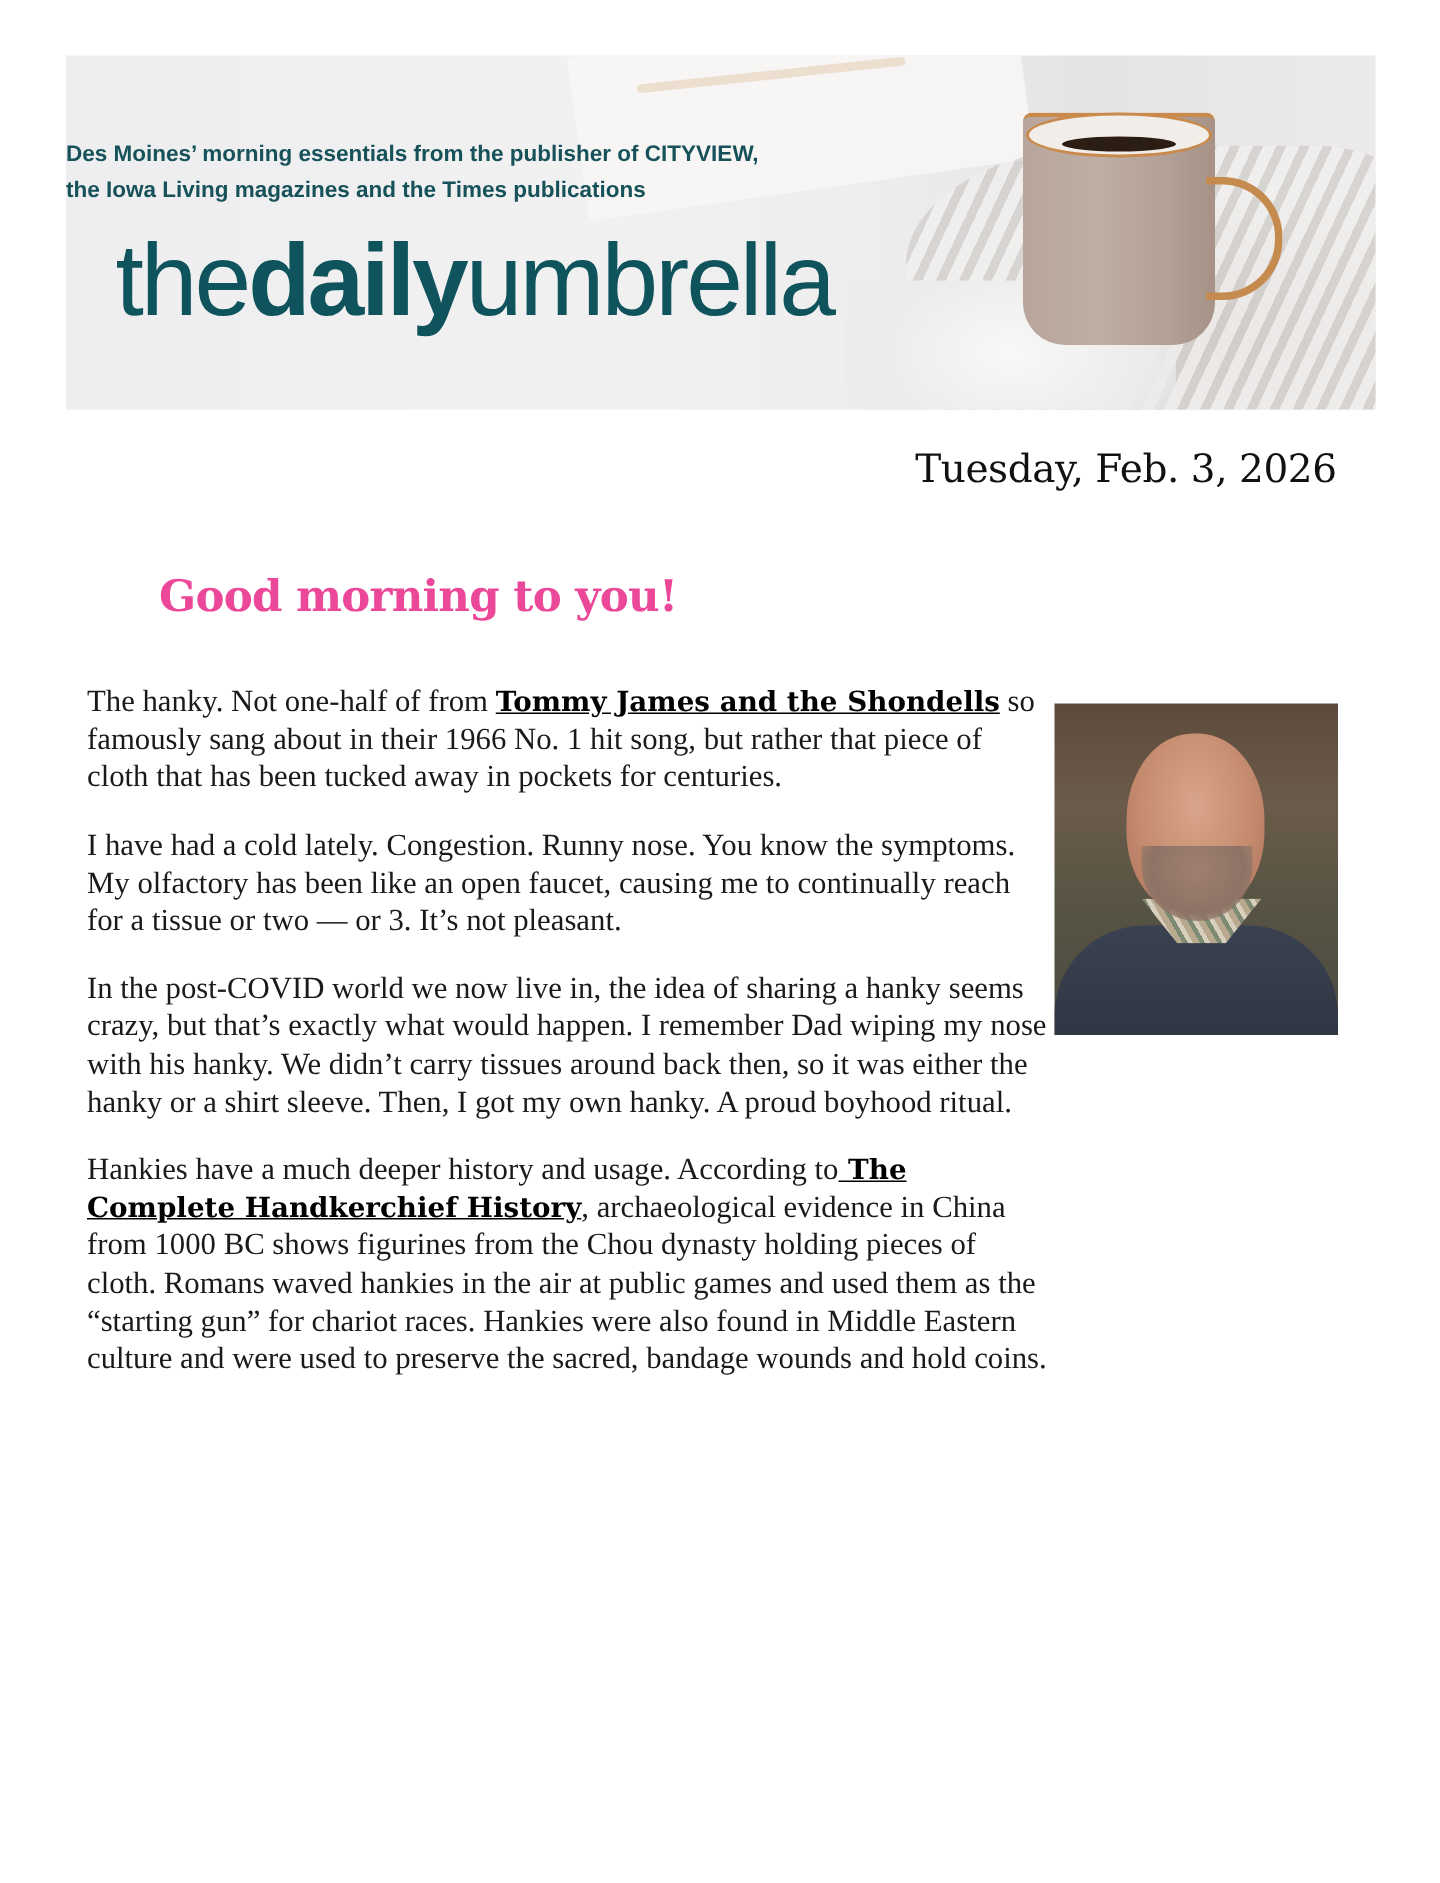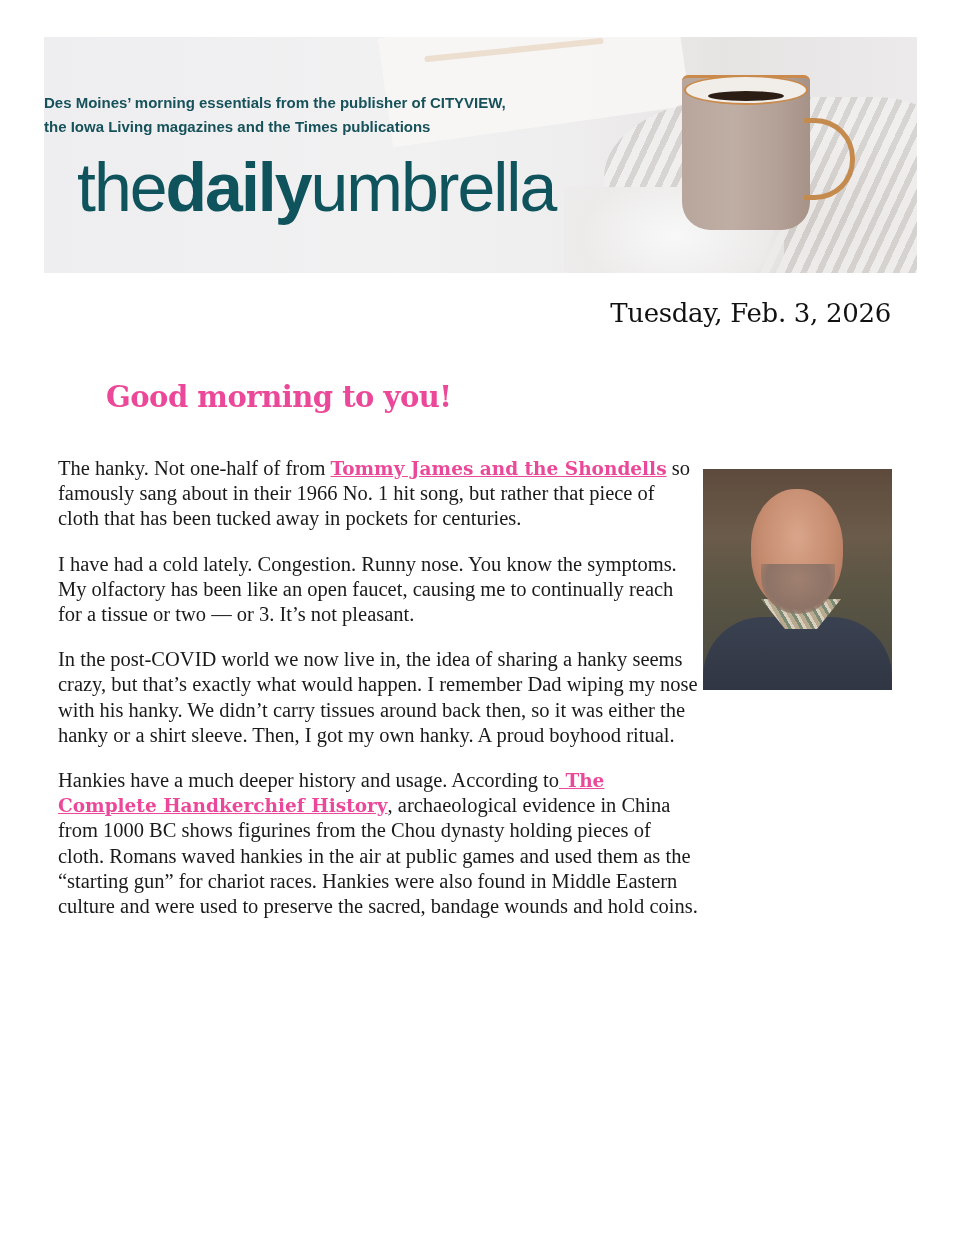--- a/index.html
+++ b/index.html
@@ -71,21 +71,21 @@
     letter-spacing: -0.5px;
     margin-left: 36px;
   }
 
   .article {
     position: absolute; left: 58px; top: 456px; width: 640px;
     font-family: "Liberation Serif", serif; font-size: 20.5px; line-height: 25.2px; color: #1a1a1a;
   }
   .article p { margin: 0 0 20px 0; }
   .article a {
-    color: #ec4899; font-weight: bold; text-decoration: underline;
+    color: #000000; font-weight: bold; text-decoration: underline;
     font-family: "DejaVu Serif", serif; font-size: 18.5px;
   }
   .fade {
     position: absolute; left: 0; top: 1060px; width: 960px; height: 195px;
     background: linear-gradient(180deg, rgba(255,255,255,0) 0%, rgba(255,255,255,0.45) 30%, rgba(255,255,255,0.8) 60%, rgba(255,255,255,0.97) 100%);
     pointer-events: none;
   }
 
   .author-photo {
     position: absolute; left: 703px; top: 469px; width: 189px; height: 221px;

